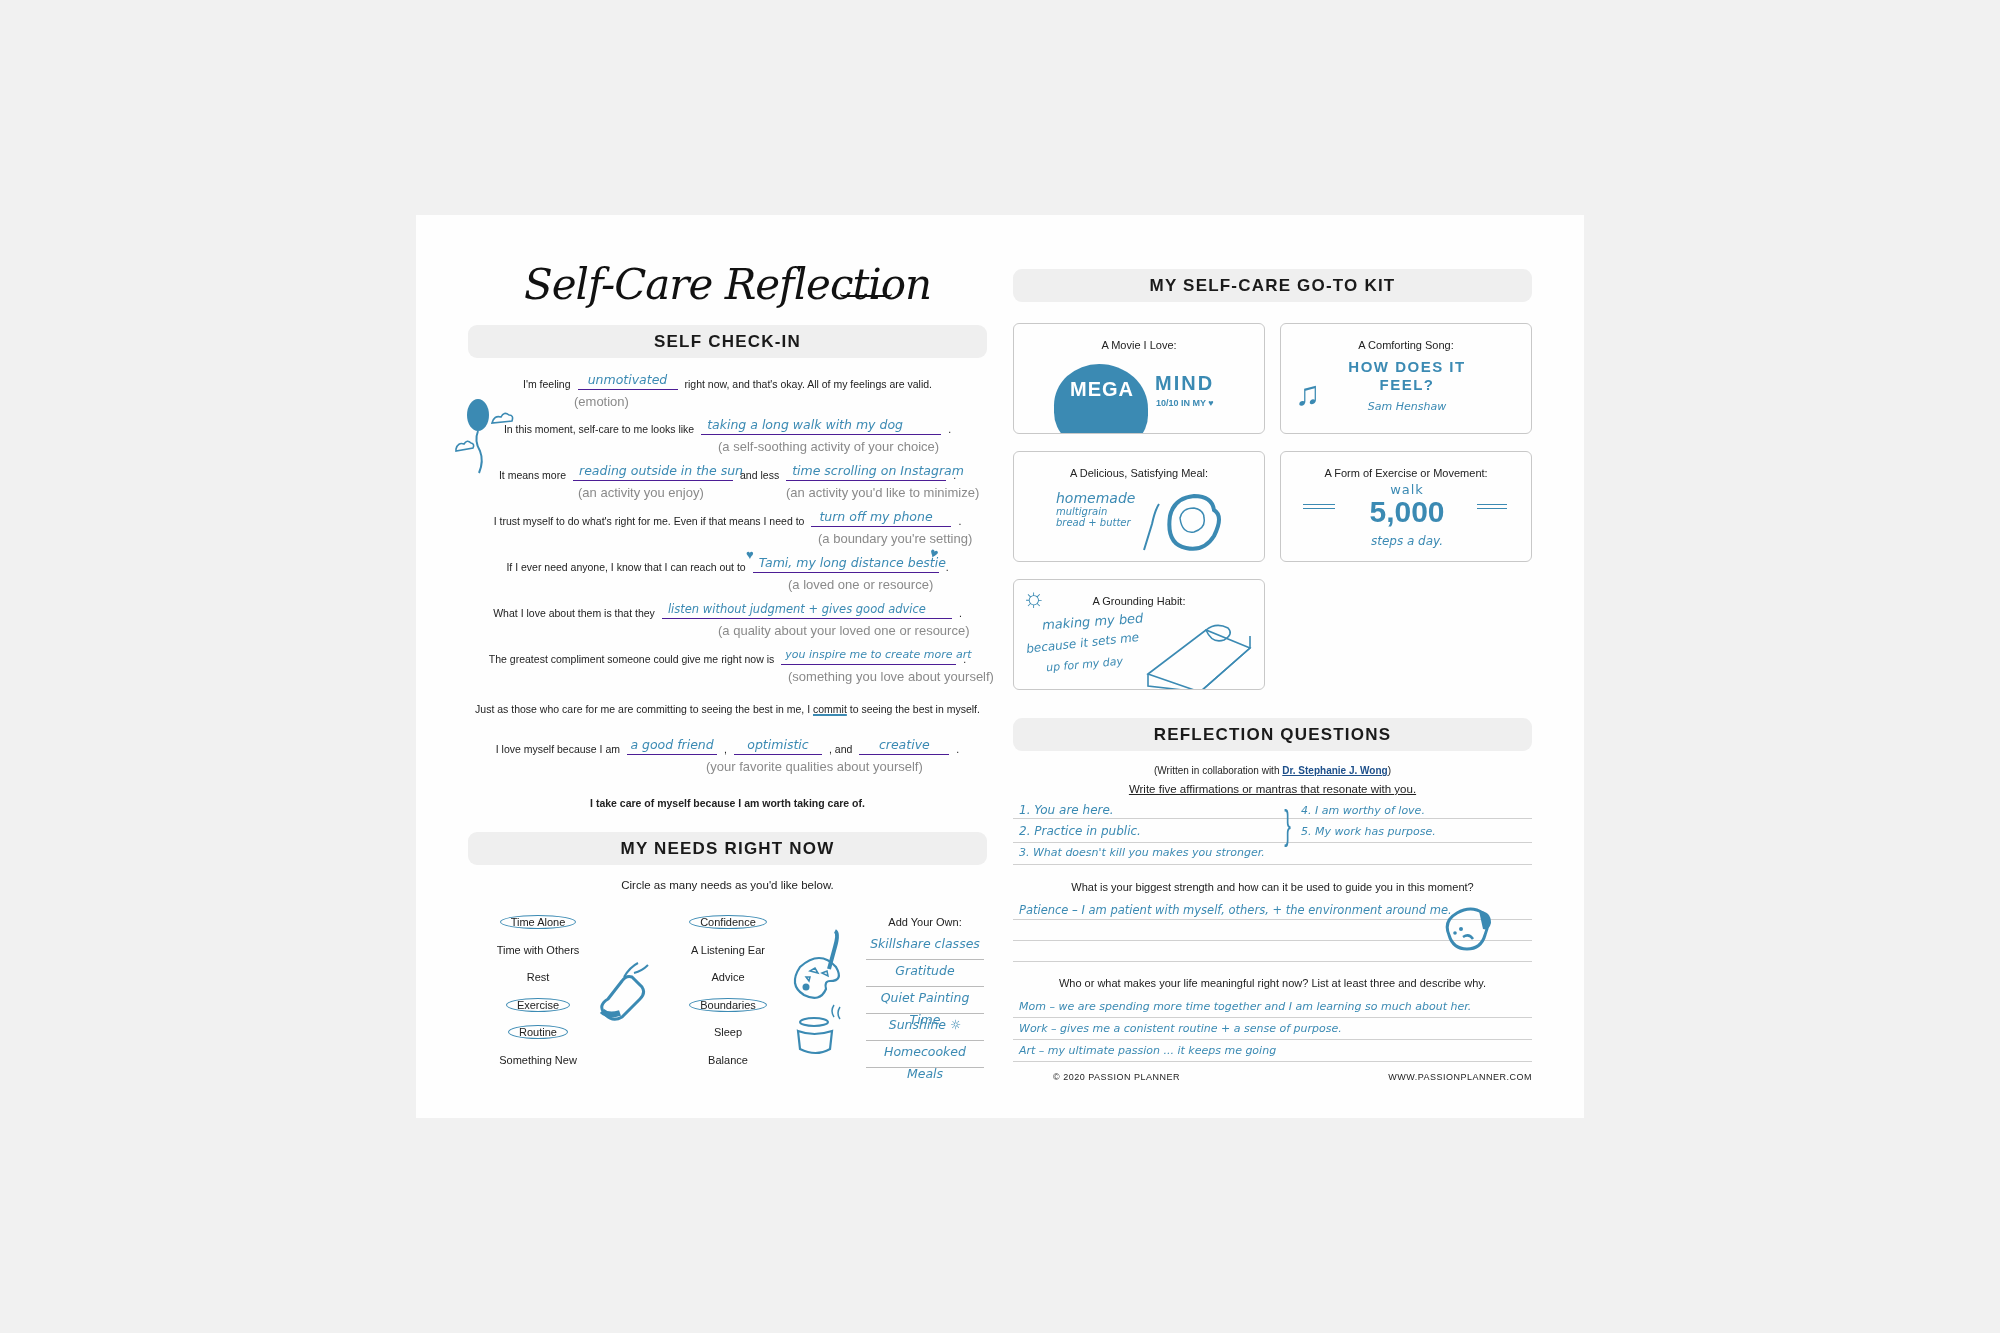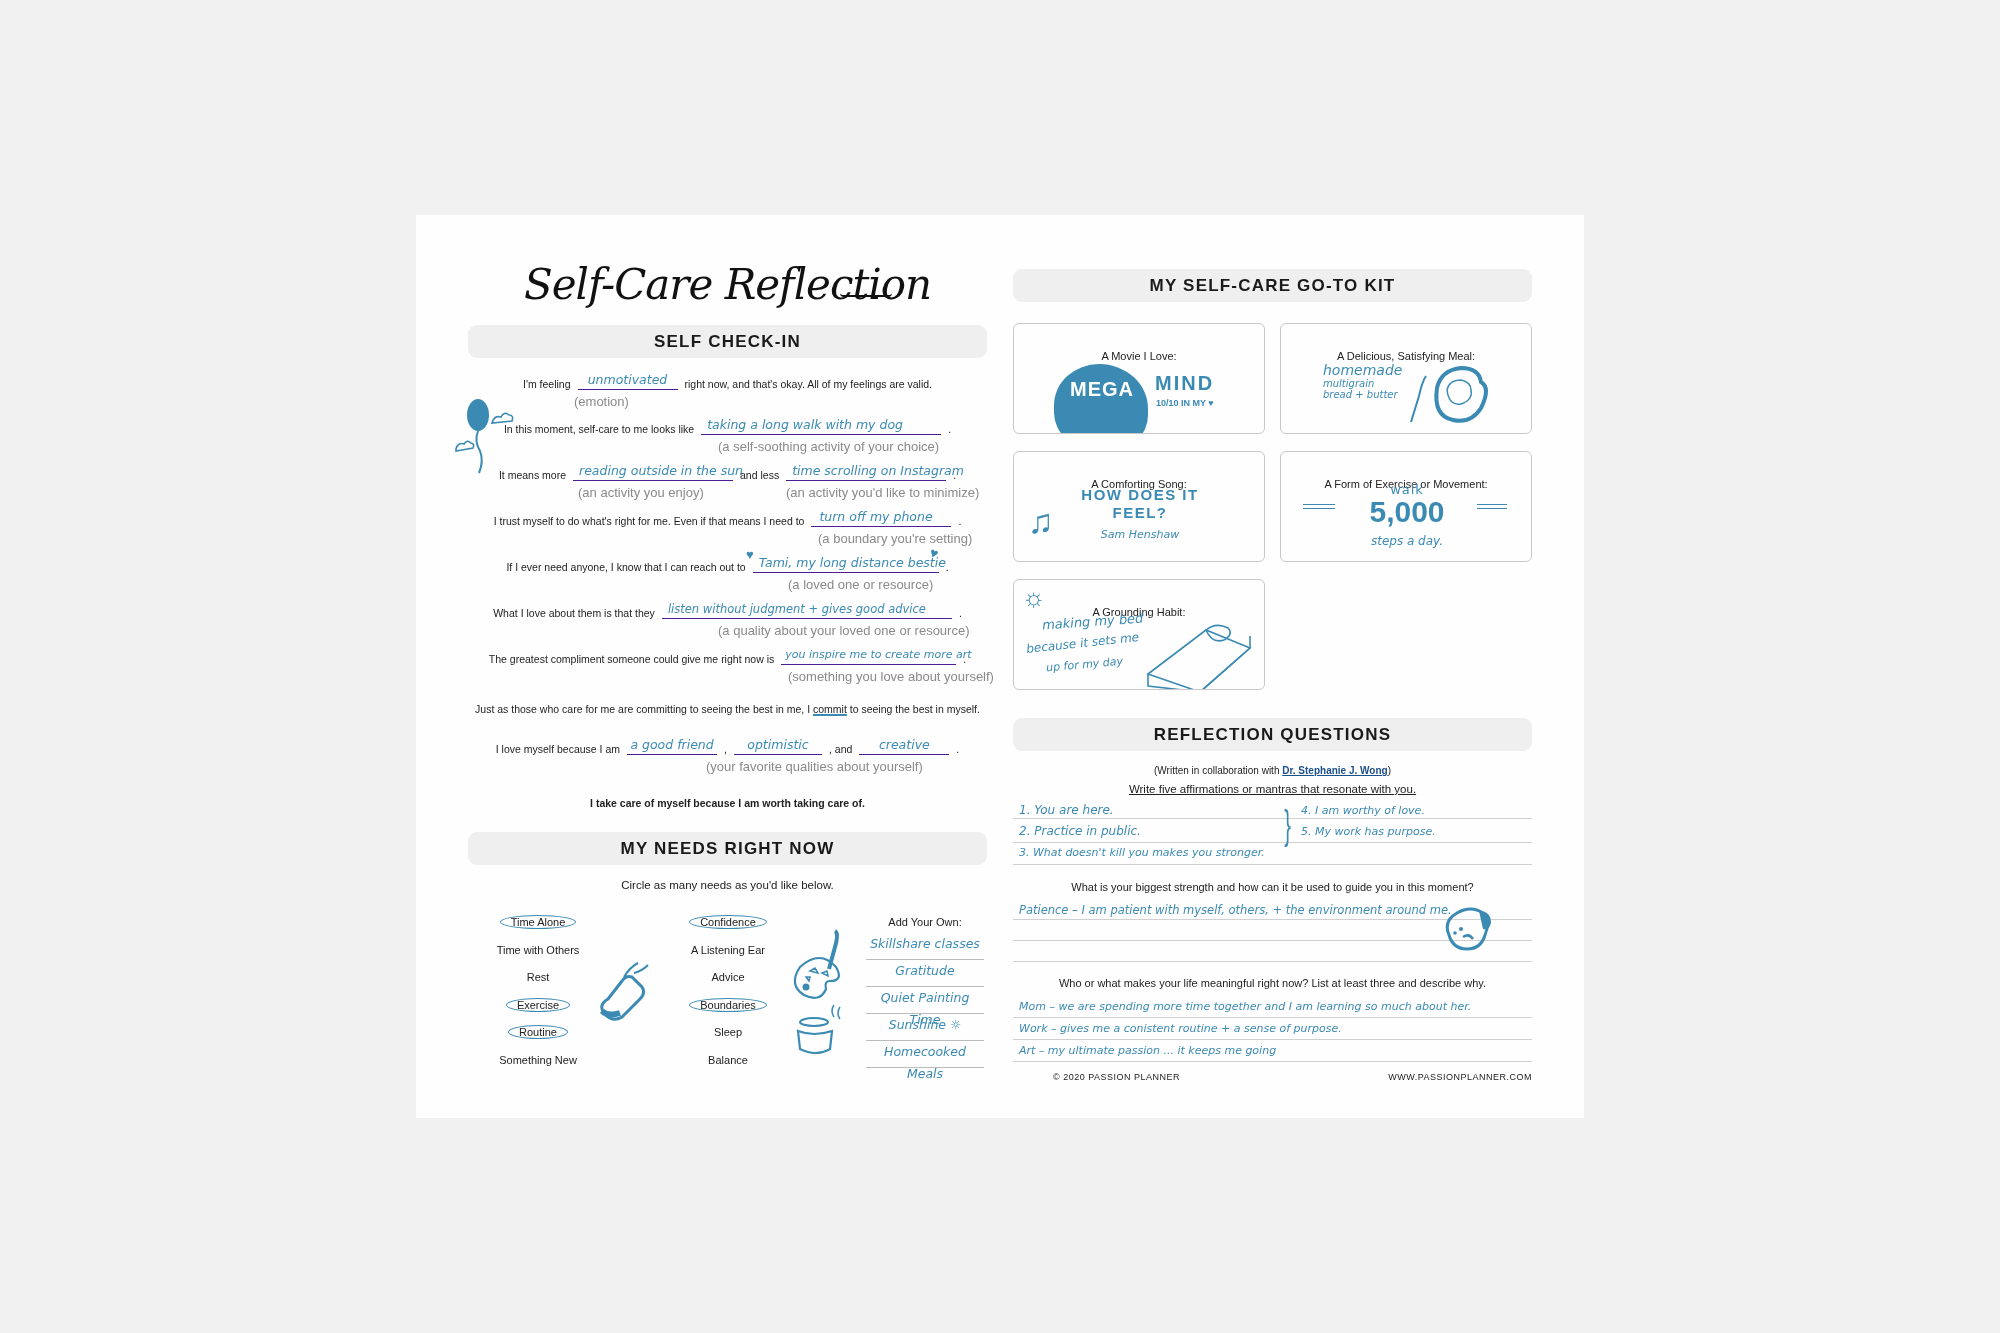--- a/index.html
+++ b/index.html
@@ -32,21 +32,21 @@
   .needs-col { position: absolute; top: 696px; width: 140px; text-align: center; font-size: 11px; }
   .need { height: 27.5px; line-height: 22px; position: relative; }
   .need.circled span { border: 1.5px solid #3b8ab3; border-radius: 50%; padding: 0 10px; }
   .own-col { position: absolute; top: 696px; left: 398px; width: 118px; text-align: center; font-size: 11px; }
   .own-title { height: 22px; line-height: 22px; }
   .own-item { height: 27px; line-height: 22px; border-bottom: 1px solid #bbb; margin-bottom: 0; }
 
   
   .kit-grid { position: absolute; top: 108px; left: 0; width: 519px; display: grid; grid-template-columns: 252px 252px; column-gap: 15px; row-gap: 17px; }
   .kit-card { border: 1.5px solid #c8c8c8; border-radius: 6px; height: 111px; position: relative; overflow: hidden; }
-  .kit-label { text-align: center; font-size: 11px; margin-top: 26px; color: #222; }
+  .kit-label { text-align: center; font-size: 11px; margin-top: 15px; color: #222; }
 
   .q-para { position: absolute; left: 0; width: 519px; text-align: center; }
   .ruled { position: absolute; left: 0; width: 519px; border-bottom: 1.5px solid #d0d0d0; }
   .ruled-text { position: absolute; left: 6px; font-size: 12px; }
   .footer { position: absolute; top: 857px; font-size: 9px; letter-spacing: .5px; color: #222; }
   a.link { color: #1d4f8a; font-weight: bold; text-decoration: underline; }
 </style>
 </head>
 <body>
 
@@ -208,37 +208,37 @@
 
       <div class="kit-card">
         <div class="kit-label">A Movie I Love:</div>
         <div style="position:absolute;left:40px;top:40px;width:94px;height:86px;background:#3b8ab3;border-radius:48% 52% 40% 44%;"></div>
         <div style="position:absolute;left:56px;top:54px;color:#fff;font-weight:bold;font-size:20px;letter-spacing:1px;">MEGA</div>
         <div style="position:absolute;left:141px;top:48px;color:#3b8ab3;font-weight:bold;font-size:20px;letter-spacing:2px;">MIND</div>
         <div style="position:absolute;left:142px;top:74px;color:#3b8ab3;font-weight:bold;font-size:9px;">10/10 IN MY ♥</div>
       </div>
 
       <div class="kit-card">
+        <div class="kit-label">A Comforting Song:</div>
+        <span style="position:absolute;left:14px;top:50px;color:#3b8ab3;font-size:34px;">♫</span>
+        <div style="position:absolute;left:0;width:252px;top:34px;text-align:center;color:#3b8ab3;font-weight:bold;font-size:15px;letter-spacing:1.5px;">HOW DOES IT</div>
+        <div style="position:absolute;left:0;width:252px;top:52px;text-align:center;color:#3b8ab3;font-weight:bold;font-size:15px;letter-spacing:1.5px;">FEEL?</div>
+        <div class="hand" style="position:absolute;left:0;width:252px;top:76px;text-align:center;font-size:11px;">Sam Henshaw</div>
+      </div>
+
+      <div class="kit-card">
         <div class="kit-label">A Delicious, Satisfying Meal:</div>
         <div class="hand" style="position:absolute;left:42px;top:38px;font-size:14px;">homemade</div>
         <div class="hand" style="position:absolute;left:42px;top:54px;font-size:10px;">multigrain</div>
         <div class="hand" style="position:absolute;left:42px;top:65px;font-size:10px;">bread + butter</div>
         <svg style="position:absolute;left:120px;top:34px;" width="100" height="70" viewBox="0 0 100 70">
           <path d="M10 64 l8-26 q3-14 7-20" stroke="#3b8ab3" stroke-width="2" fill="none"></path>
           <path d="M36 30 q4-18 24-20 q18 0 20 14 q10 6 0 26 q-10 16-28 12 q-20-4-16-32z" fill="none" stroke="#3b8ab3" stroke-width="4"></path>
           <path d="M46 32 q2-10 14-10 q10 2 10 10 q2 10-10 14 q-12 2-14-14z" fill="none" stroke="#3b8ab3" stroke-width="1.5"></path>
         </svg>
-      </div>
-
-      <div class="kit-card">
-        <div class="kit-label">A Comforting Song:</div>
-        <span style="position:absolute;left:14px;top:50px;color:#3b8ab3;font-size:34px;">♫</span>
-        <div style="position:absolute;left:0;width:252px;top:34px;text-align:center;color:#3b8ab3;font-weight:bold;font-size:15px;letter-spacing:1.5px;">HOW DOES IT</div>
-        <div style="position:absolute;left:0;width:252px;top:52px;text-align:center;color:#3b8ab3;font-weight:bold;font-size:15px;letter-spacing:1.5px;">FEEL?</div>
-        <div class="hand" style="position:absolute;left:0;width:252px;top:76px;text-align:center;font-size:11px;">Sam Henshaw</div>
       </div>
 
       <div class="kit-card">
         <div class="kit-label">A Form of Exercise or Movement:</div>
         <div class="hand" style="position:absolute;left:0;width:252px;top:30px;text-align:center;font-size:13px;font-style:normal;letter-spacing:1px;">walk</div>
         <div style="position:absolute;left:0;width:252px;top:43px;text-align:center;color:#3b8ab3;font-weight:bold;font-size:30px;">5,000</div>
         <div class="hand" style="position:absolute;left:0;width:252px;top:82px;text-align:center;font-size:12px;">steps a day.</div>
         <div style="position:absolute;left:22px;top:52px;width:32px;border-top:1.5px solid #3b8ab3;border-bottom:1.5px solid #3b8ab3;height:5px;"></div>
         <div style="position:absolute;left:196px;top:52px;width:30px;border-top:1.5px solid #3b8ab3;border-bottom:1.5px solid #3b8ab3;height:5px;"></div>
       </div>

